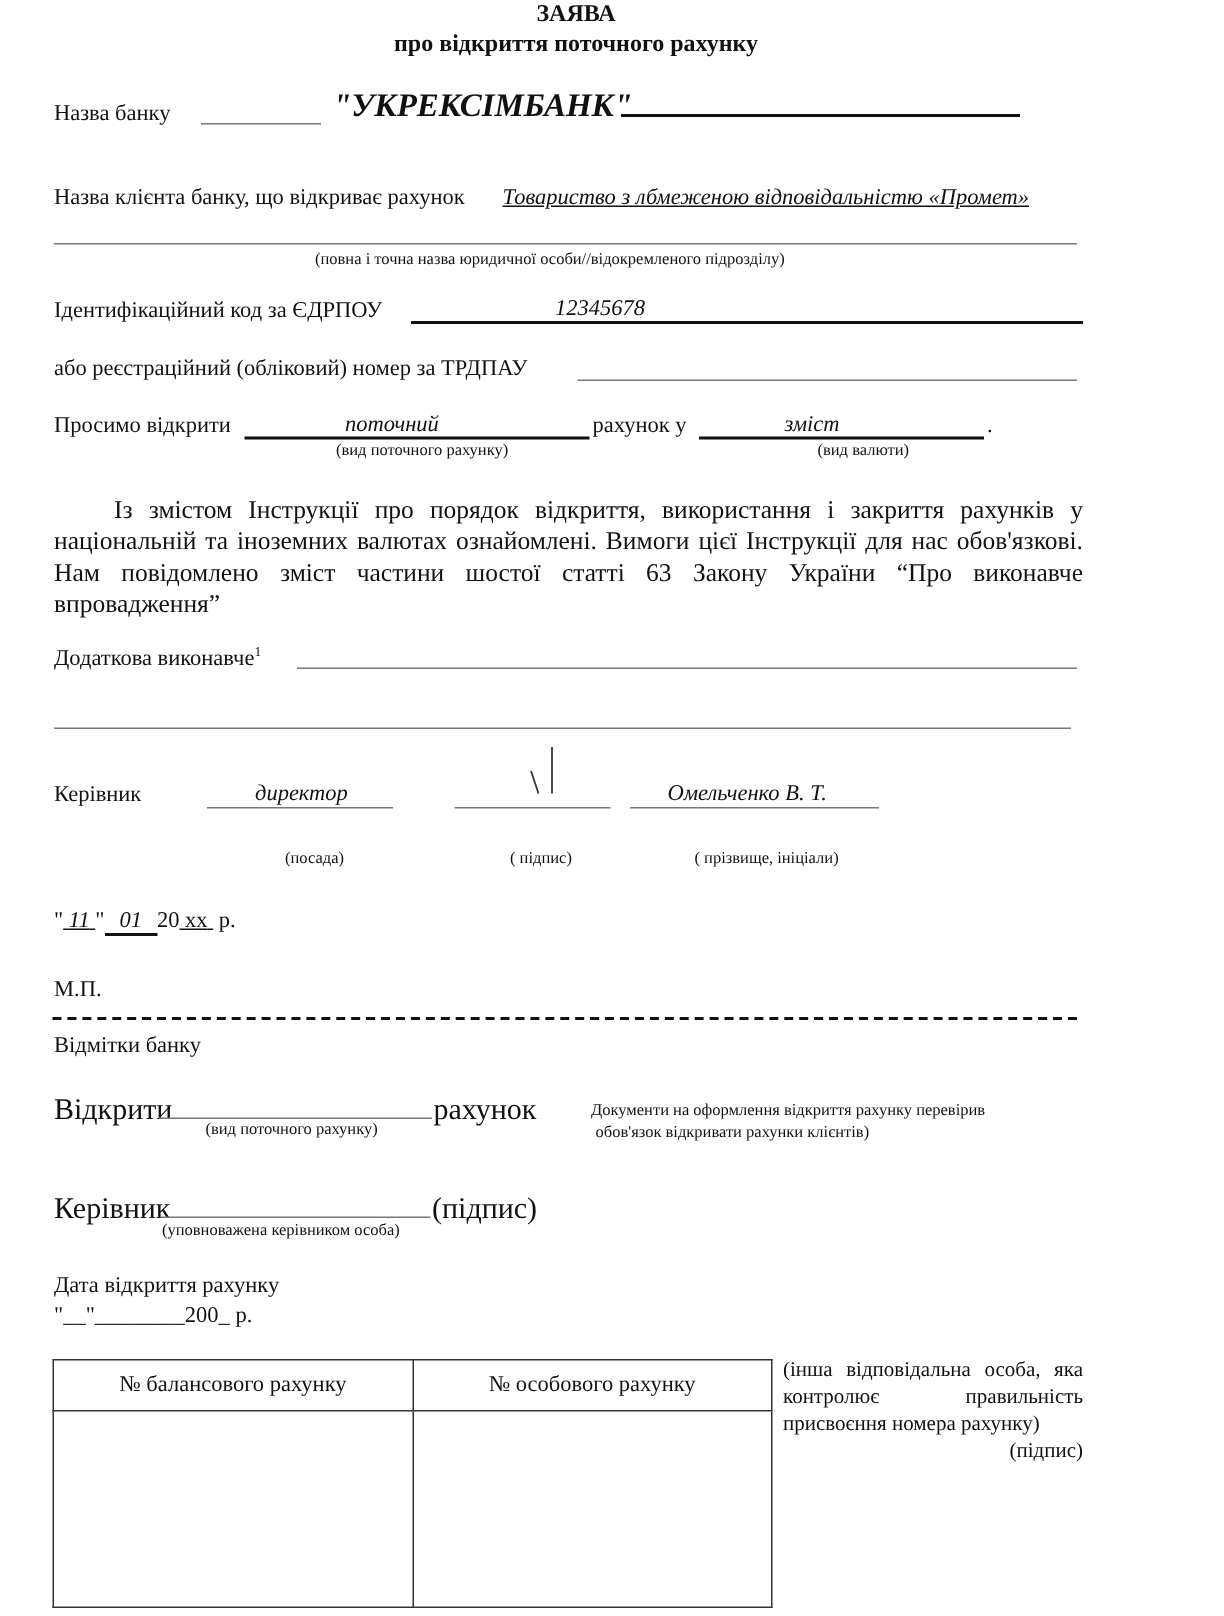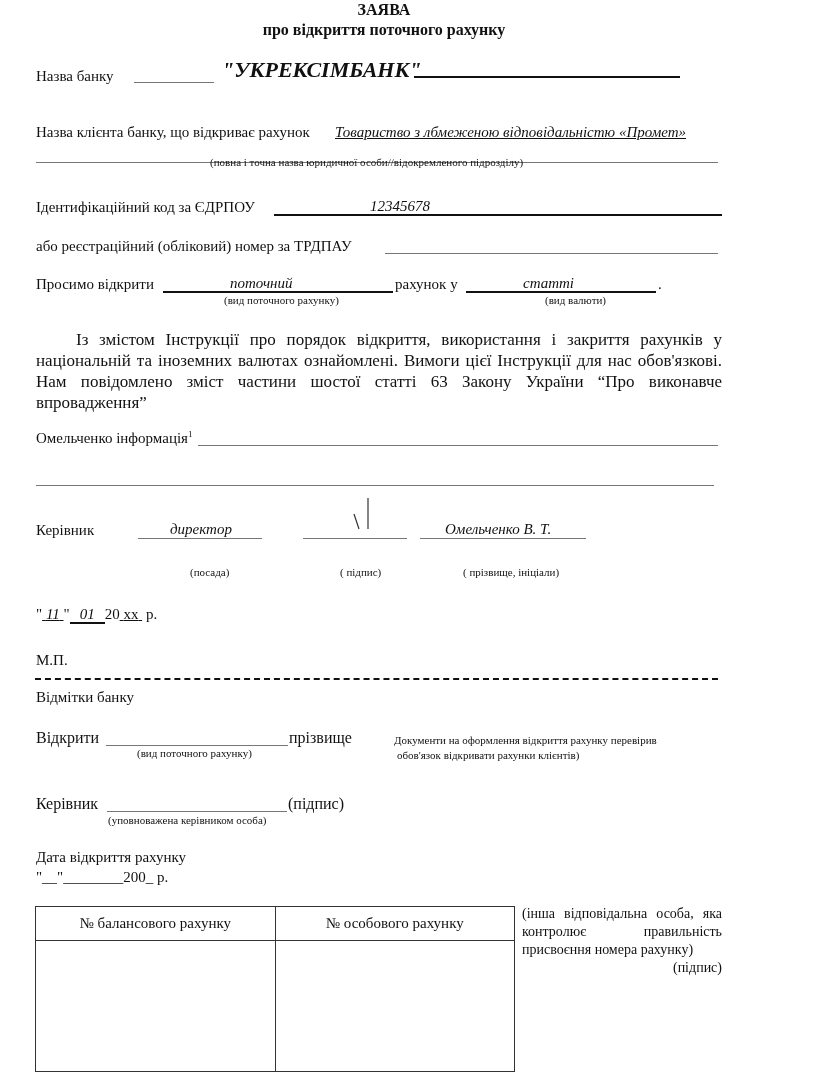--- a/index.html
+++ b/index.html
@@ -2,21 +2,21 @@
 <html><head>
 <meta charset="utf-8">
 <style>
   html, body { margin: 0; padding: 0; background: #ffffff; }
   body {
     width: 816px; height: 1077px; position: relative; overflow: hidden;
     font-family: "Liberation Serif", "DejaVu Serif", serif; color: #111;
   }
   .abs { position: absolute; white-space: nowrap; }
   .t15 { font-size: 15px; }
-  .t17 { font-size: 16px; }
+  .t17 { font-size: 20px; }
   .small { font-size: 11px; }
   .it { font-style: italic; }
   .b { font-weight: bold; }
   .line { position: absolute; height: 0; border-bottom: 1px solid #333; }
   .line.thick { border-bottom: 2px solid #111; }
   .line.gray { border-bottom: 1px solid #777; }
   .center { text-align: center; }
 
   .title { left: 0; width: 768px; text-align: center; font-weight: bold; font-size: 16px; }
 
@@ -39,42 +39,42 @@
 <div class="abs title" style="top:21px;">про відкриття поточного рахунку</div>
 
 <div class="abs t15" style="left:36px; top:68px;">Назва банку</div>
 <div class="line gray" style="left:134px; top:82px; width:80px;"></div>
 <div class="abs it b" style="left:222px; top:57px; font-size:22px;">"УКРЕКСІМБАНК"</div>
 <div class="line thick" style="left:414px; top:76px; width:266px;"></div>
 
 <div class="abs t15" style="left:36px; top:124px;text-align:right;">Назва клієнта банку, що відкриває рахунок</div>
 <div class="abs t15 it" style="left:335px; top:124px; text-decoration: underline;">Товариство з лбмеженою відповідальністю «Промет»</div>
 <div class="line gray" style="left:36px; top:162px; width:682px;"></div>
-<div class="abs small" style="left:210px; top:156px;">(повна і точна назва юридичної особи//відокремленого підрозділу)</div>
+<div class="abs small" style="left:210px; top:167px;">(повна і точна назва юридичної особи//відокремленого підрозділу)</div>
 
 <div class="abs t15" style="left:36px; top:199px;">Ідентифікаційний код за ЄДРПОУ</div>
 <div class="line thick" style="left:274px; top:214px; width:448px;"></div>
 <div class="abs t15 it" style="left:370px; top:198px;">12345678</div>
 
 <div class="abs t15" style="left:36px; top:238px;">або реєстраційний (обліковий) номер за ТРДПАУ</div>
 <div class="line gray" style="left:385px; top:253px; width:333px;"></div>
 
 <div class="abs t15" style="left:36px; top:276px;">Просимо відкрити</div>
 <div class="line thick" style="left:163px; top:291px; width:230px;"></div>
 <div class="abs t15 it" style="left:230px; top:275px;">поточний</div>
 <div class="abs t15" style="left:395px; top:276px;">рахунок у</div>
 <div class="line thick" style="left:466px; top:291px; width:190px;"></div>
-<div class="abs t15 it" style="left:523px; top:275px;">статті</div>
+<div class="abs t15 it" style="left:523px; top:275px;">зміст</div>
 <div class="abs t15" style="left:658px; top:276px;">.</div>
 <div class="abs small" style="left:224px; top:294px;">(вид поточного рахунку)</div>
 <div class="abs small" style="left:545px; top:294px;">(вид валюти)</div>
 
 <div class="para" style="top:329px;">Із змістом Інструкції про порядок відкриття, використання і закриття рахунків у національній та іноземних валютах ознайомлені. Вимоги цієї Інструкції для нас обов'язкові. Нам повідомлено зміст частини шостої статті 63 Закону України “Про виконавче впровадження”</div>
 
-<div class="abs t15" style="left:36px; top:429px;"><span>Омельченко інформація</span><sup style="font-size:9px;">1</sup></div>
+<div class="abs t15" style="left:36px; top:429px;"><span>Додаткова виконавче</span><sup style="font-size:9px;">1</sup></div>
 <div class="line gray" style="left:198px; top:445px; width:520px;"></div>
 <div class="line gray" style="left:36px; top:485px; width:678px;"></div>
 
 <div class="abs t15" style="left:36px; top:522px;">Керівник</div>
 <div class="line gray" style="left:138px; top:538px; width:124px;"></div>
 <div class="abs t15 it" style="left:170px; top:521px;">директор</div>
 <div class="line gray" style="left:303px; top:538px; width:104px;"></div>
 <div class="abs" style="left:352px; top:496px; width:30px; height:40px;">
   <svg width="30" height="40" viewBox="0 0 30 40">
     <line x1="2" y1="18" x2="7" y2="33" stroke="#333" stroke-width="1.2"></line>
@@ -91,21 +91,21 @@
   <span>"</span><span class="it" style="text-decoration:underline;">&nbsp;<span>11</span>&nbsp;</span><span>"</span><span class="it" style="border-bottom:2px solid #111; padding:0 10px;"><span>01</span></span><span>20</span><span style="text-decoration:underline;">&nbsp;<span>xx</span>&nbsp;</span> <span>р.</span>
 </div>
 
 <div class="abs t15" style="left:36px; top:652px;">М.П.</div>
 <div class="dashed" style="top:678px;"></div>
 
 <div class="abs t15" style="left:36px; top:689px;">Відмітки банку</div>
 
 <div class="abs t17" style="left:36px; top:729px;">Відкрити</div>
 <div class="line gray" style="left:106px; top:745px; width:182px;"></div>
-<div class="abs t17" style="left:289px; top:729px;">прізвище</div>
+<div class="abs t17" style="left:289px; top:729px;">рахунок</div>
 <div class="abs small" style="left:137px; top:747px;">(вид поточного рахунку)</div>
 
 <div class="abs" style="left:394px; top:733px; font-size:11px; line-height:15px;">
   <div>Документи на оформлення відкриття рахунку перевірив</div>
   <div style="padding-left:3px;">обов'язок відкривати рахунки клієнтів)</div>
 </div>
 
 <div class="abs t17" style="left:36px; top:795px;">Керівник</div>
 <div class="line gray" style="left:107px; top:811px; width:180px;"></div>
 <div class="abs t17" style="left:288px; top:795px;">(підпис)</div>

